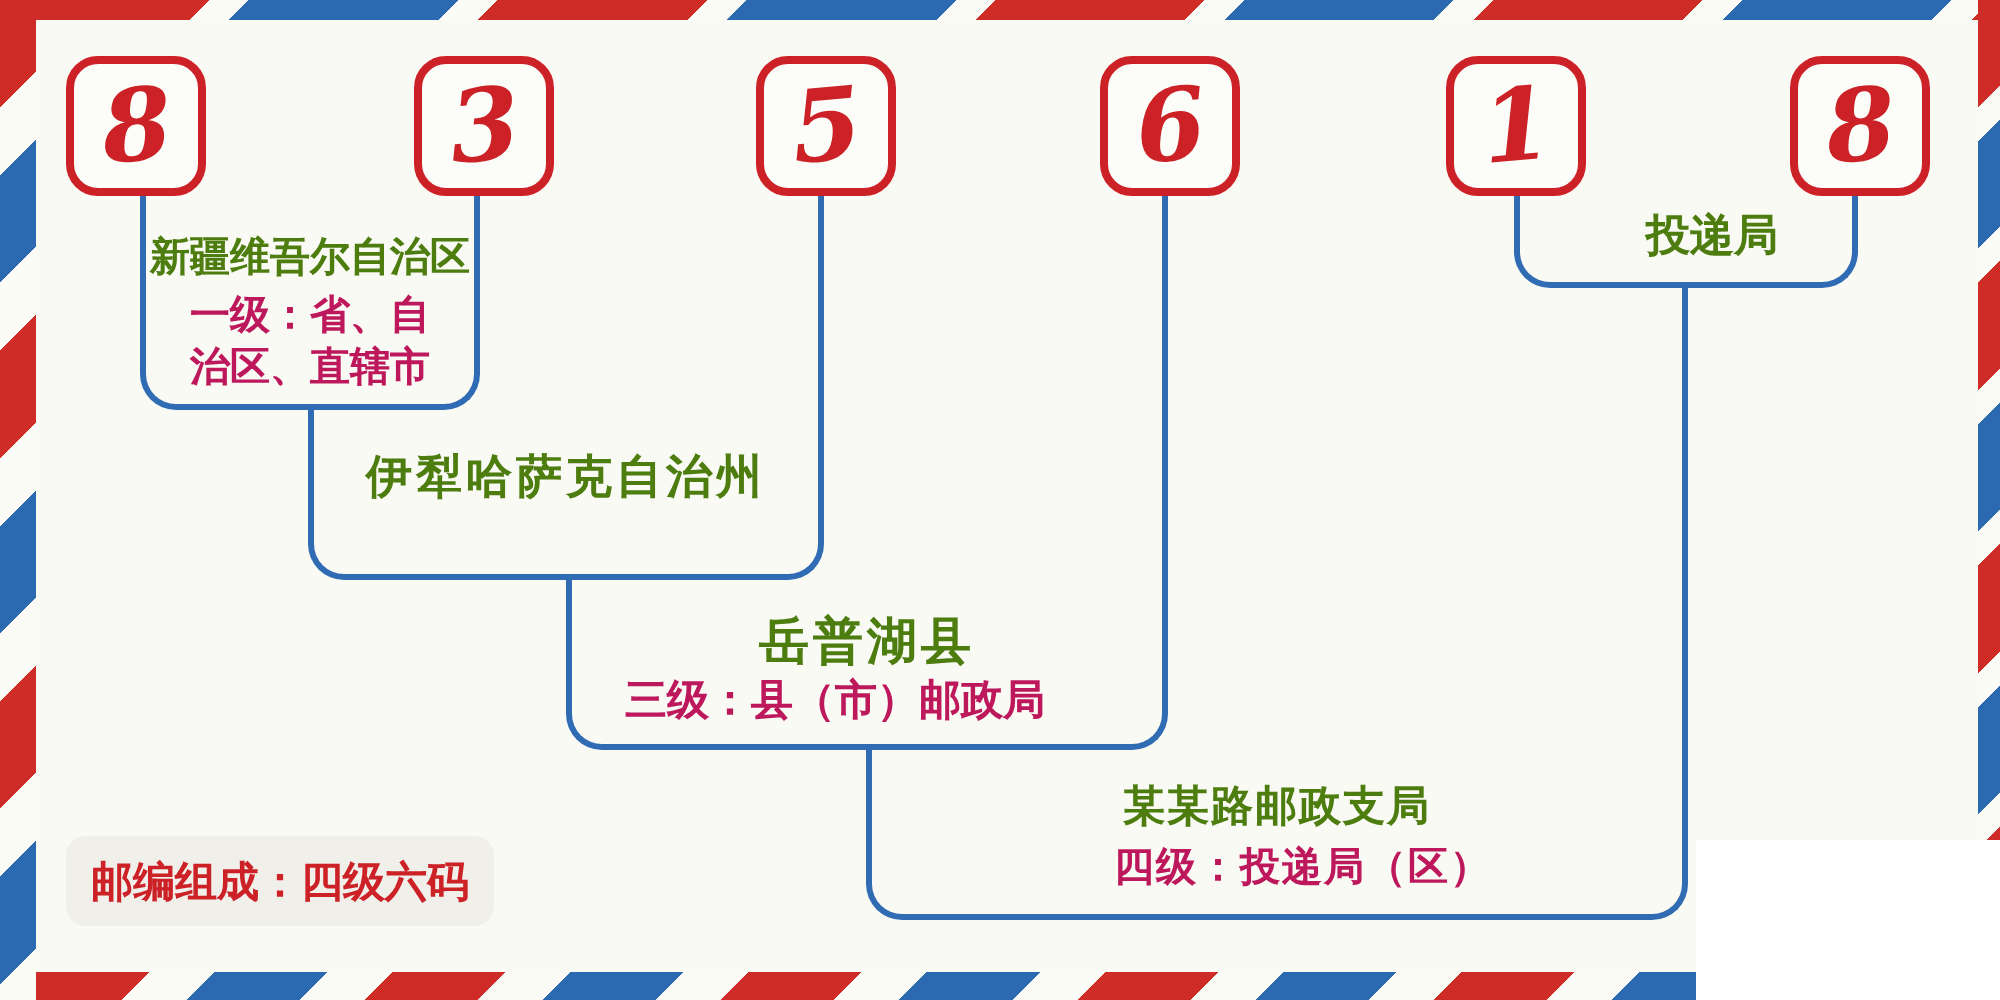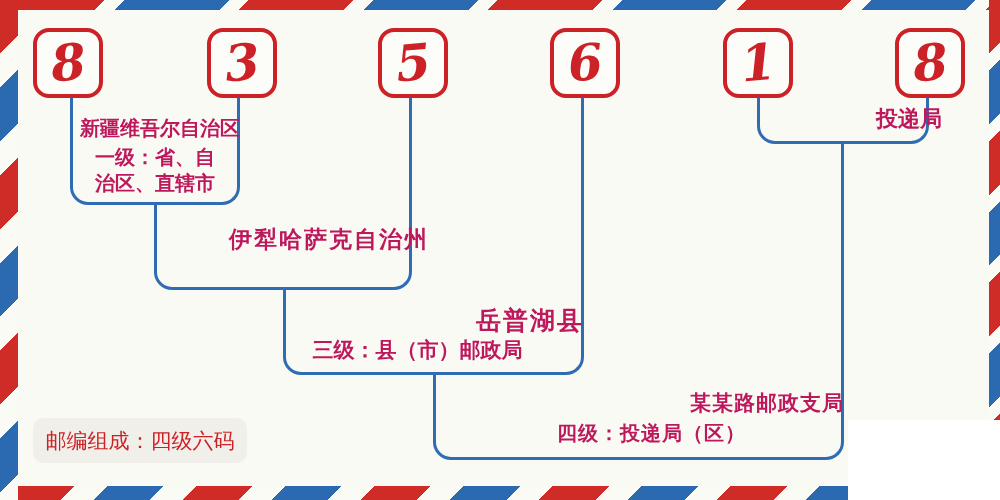--- a/index.html
+++ b/index.html
@@ -58,37 +58,37 @@
   .u-bracket{
     position:absolute;box-sizing:border-box;
     border-left:3px solid #2f6cb4;
     border-right:3px solid #2f6cb4;
     border-bottom:3px solid #2f6cb4;
     border-radius:0 0 18px 18px;
   }
   .vline{position:absolute;width:3px;background:#2f6cb4;}
   
   .region,.desc{position:absolute;text-align:center;font-weight:bold;line-height:1.2;}
-  .region{color:#be185d;text-align:right;}
+  .region{color:#4d7c0f;}
   .desc{color:#be185d;}
   .lv1-region{left:70px;width:170px;top:116px;font-size:20px;}
   .lv1-desc{left:70px;width:170px;top:144px;font-size:20px;line-height:26px;}
-  .lv2-region{left:154px;width:258px;top:226px;font-size:23px;letter-spacing:2px;padding-left:17px;}
+  .lv2-region{left:154px;width:258px;top:226px;font-size:23px;letter-spacing:2px;}
   .lv2-desc{left:154px;width:258px;top:257px;font-size:21px;}
   .lv3-region{left:283px;width:301px;top:306px;font-size:25px;letter-spacing:2px;}
   .lv3-desc{left:283px;width:269px;top:338px;font-size:21px;}
   .lv4-region{left:433px;width:411px;top:391px;font-size:21px;letter-spacing:1px;}
   .lv4-desc{left:433px;width:411px;top:421px;font-size:20px;letter-spacing:1px;margin-left:13px;}
   .lv5-label{left:770px;width:172px;top:106px;font-size:22px;}
   
   .badge{
     position:absolute;left:33px;top:418px;width:214px;height:45px;
     background:#f0efe9;border-radius:10px;
     display:flex;align-items:center;justify-content:center;
-    color:#cc2127;font-weight:normal;font-size:21px;
+    color:#cc2127;font-weight:bold;font-size:21px;
   }
 </style>
 </head>
 <body>
 
 <div id="stage">
 
   <div class="stripe stripe-top"></div>
   <div class="stripe stripe-left"></div>
   <div class="stripe stripe-right"></div>

